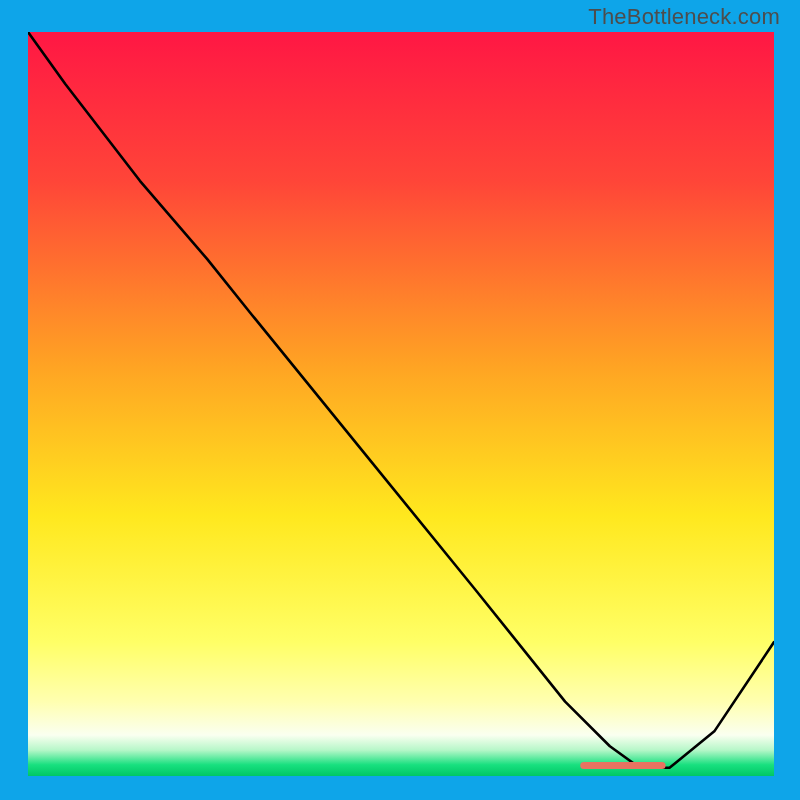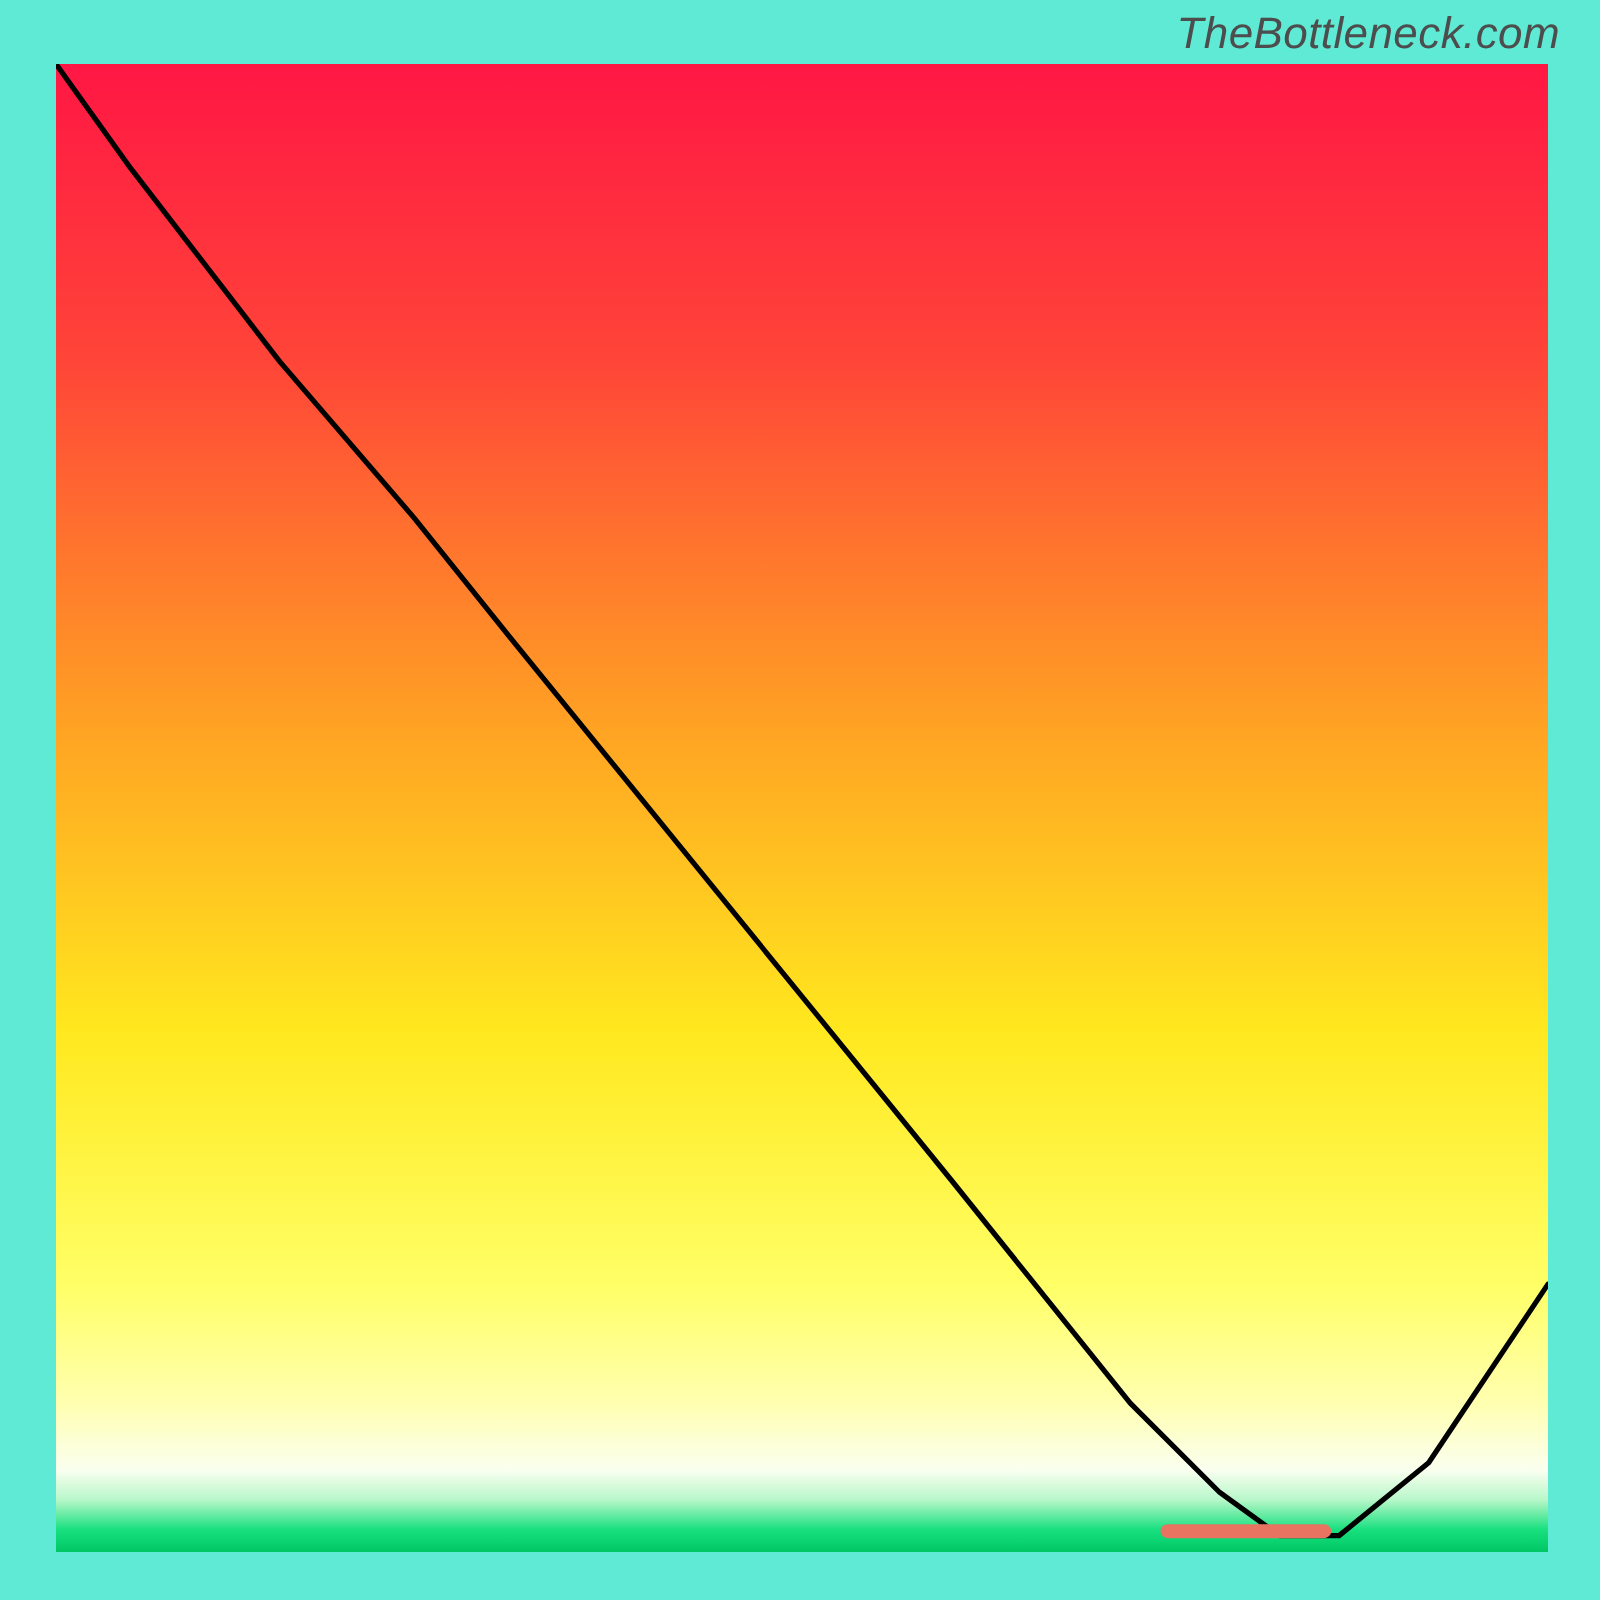--- a/index.html
+++ b/index.html
@@ -9,22 +9,21 @@
     height: 800px;
     background: #000000;
     overflow: hidden;
     font-family: Arial, Helvetica, sans-serif;
   }
   .frame {
     position: absolute;
     left: 0; top: 0;
     width: 800px;
     height: 800px;
-    background: #5eead4;
-    font-style: italic;
+    background: #0ea5e9;
   }
   .watermark {
     position: absolute;
     top: 4px;
     right: 20px;
     color: #4d4d4d;
     font-size: 22px;
     font-weight: 500;
     letter-spacing: 0.2px;
   }

